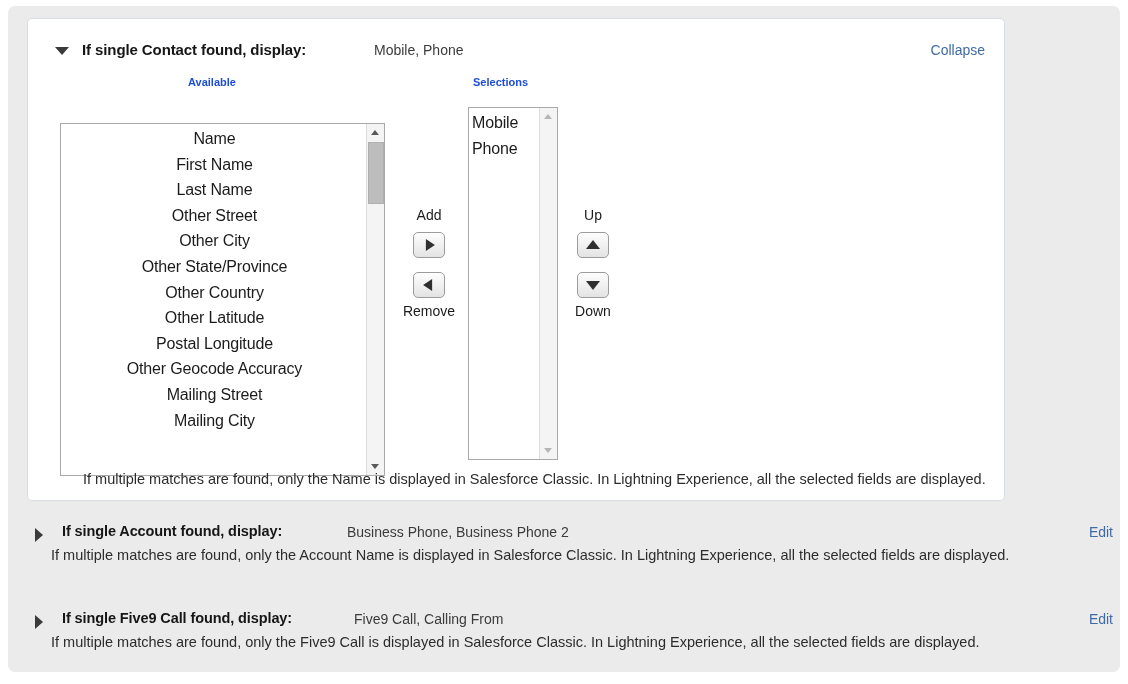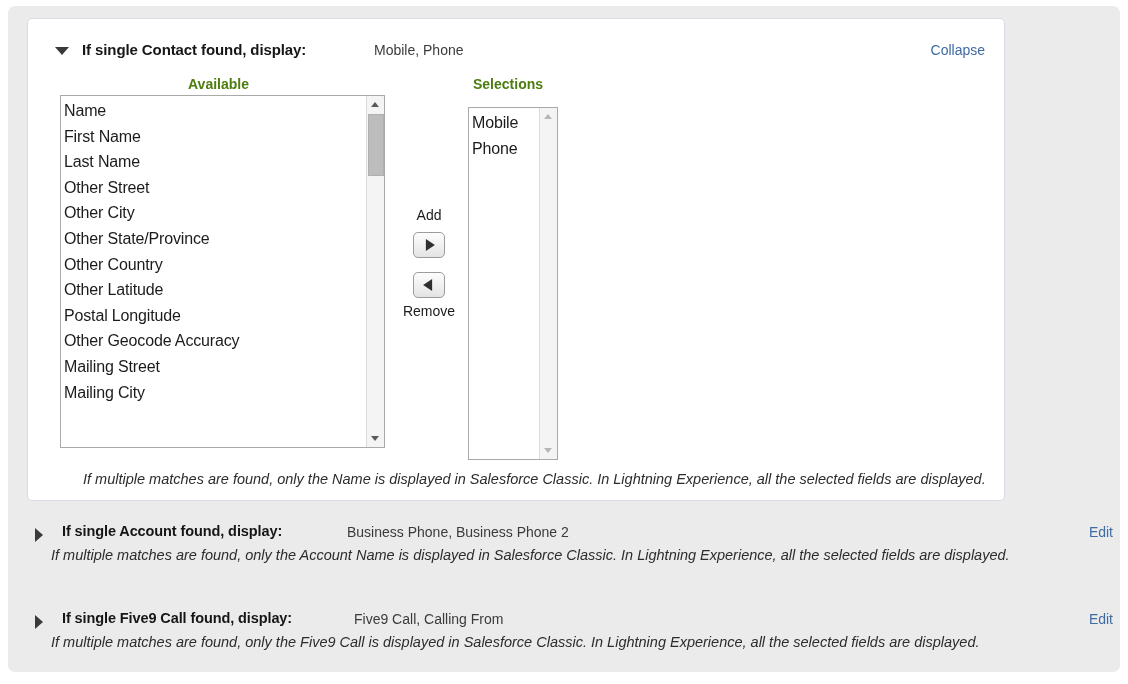--- a/index.html
+++ b/index.html
@@ -84,37 +84,37 @@
     top: 23px;
     font-size: 14px;
     color: #3f6ba3;
     cursor: pointer;
     white-space: nowrap;
   }
 
   
   .col-title {
     position: absolute;
-    font-size: 14px;
+    font-size: 11px;
     font-weight: bold;
-    color: #4d7c0f;
+    color: #1d4ed8;
     white-space: nowrap;
   }
   .col-title.available  { left: 160px; top: 57px; }
   .col-title.selections { left: 445px; top: 57px; }
 
   
   .listbox {
     position: absolute;
     background: #ffffff;
     border: 1px solid #a9a9a9;
     box-sizing: border-box;
     overflow: hidden;
   }
-  .listbox.available  { left: 32px;  top: 76px; width: 325px; height: 353px; }
+  .listbox.available  { left: 32px;  top: 104px; width: 325px; height: 353px; text-align: center; }
   .listbox.selections { left: 440px; top: 88px; width: 90px;  height: 353px; padding-left: 20px; }
 
   .opt-list {
     position: absolute;
     left: 0; top: 0;
     right: 19px;
     padding: 2px 0 0 3px;
     box-sizing: border-box;
   }
   .option {
@@ -216,21 +216,20 @@
 
   
   .grp-order { left: 531px; top: 188px; width: 68px; height: 112px; }
   .grp-order .cap.top    { top: 0px; }
   .grp-order .cap.bottom { top: 96px; }
   .grp-order .arrow-btn.a { top: 25px; }
   .grp-order .arrow-btn.b { top: 65px; }
 
   
   .helper {
-    font-style: italic;
     font-size: 14.5px;
     line-height: 21px;
     color: #2c2c2c;
     text-indent: 22px;
   }
   .card .helper {
     position: absolute;
     left: 33px;
     top: 450px;
     width: 1010px;
@@ -346,20 +345,30 @@
       <div class="sbar disabled">
         <div class="sbtn up">
             <span class="arw"></span>
           </div>
         <div class="sbtn down">
             <span class="arw"></span>
           </div>
       </div>
     </div>
 
+    <div class="btn-group grp-order">
+      <span class="cap top">Up</span>
+      <div class="arrow-btn a">
+        <span class="gl up"></span>
+      </div>
+      <div class="arrow-btn b">
+        <span class="gl down"></span>
+      </div>
+      <span class="cap bottom">Down</span>
+    </div>
 
     <div class="helper">If multiple matches are found, only the Name is displayed in Salesforce Classic. In Lightning Experience, all the selected fields are displayed.</div>
   </div>
 
   <div class="crow account">
     <span class="tri-right"></span>
     <span class="c-label">If single Account found, display:</span>
     <span class="c-value">Business Phone, Business Phone 2</span>
     <span class="edit-link">Edit</span>
     <div class="helper">If multiple matches are found, only the Account Name is displayed in Salesforce Classic. In Lightning Experience, all the selected fields are displayed.</div>

